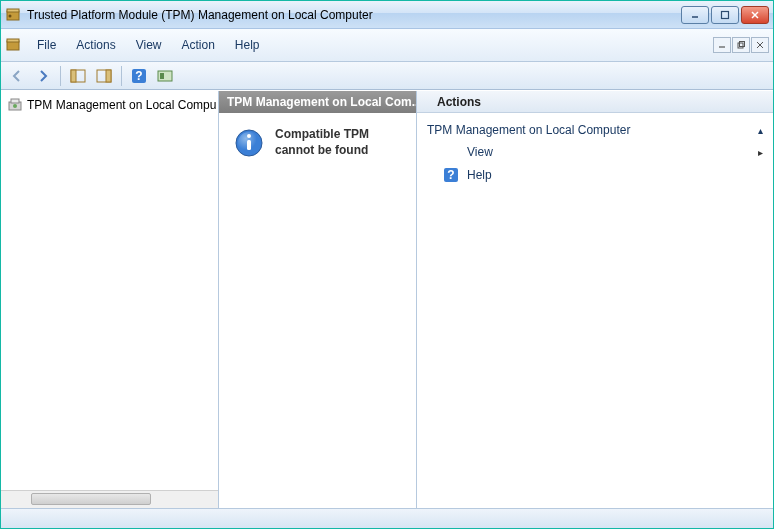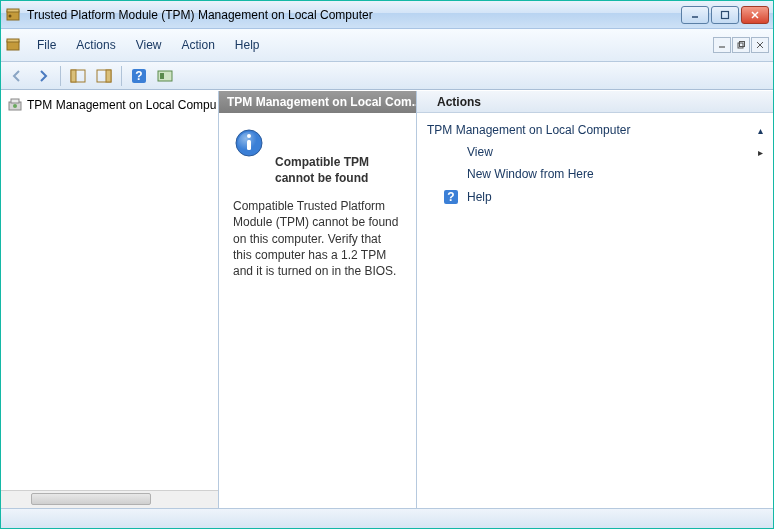--- a/index.html
+++ b/index.html
@@ -34,21 +34,21 @@
   .tree-item { display:flex; align-items:center; padding:2px 4px; white-space:nowrap; overflow:hidden; cursor:pointer; }
   .tree-item .icon { width:16px; height:16px; margin-right:4px; flex-shrink:0; }
   .tree-scroll { height:18px; background:#f0f0f0; border-top:1px solid #d0d0d0; position:relative; }
   .tree-thumb { position:absolute; left:30px; top:2px; width:120px; height:12px; background:linear-gradient(to bottom,#e8e8e8,#cfcfcf); border:1px solid #b0b0b0; border-radius:2px; }
   
   .center-pane { width: 198px; background:#fff; border-right:1px solid #b6c9de; display:flex; flex-direction:column; }
   .center-header { height:22px; background: linear-gradient(to bottom,#9a9a9a,#7d7d7d); color:#fff; display:flex; align-items:center; padding:0 8px; font-weight:bold; white-space:nowrap; overflow:hidden; }
   .center-body { padding: 14px 14px; color:#333; }
   .info-row { display:flex; align-items:flex-start; gap:10px; margin-bottom:12px; }
   .info-icon { width:32px; height:32px; flex-shrink:0; }
-  .info-title { font-weight:bold; line-height:1.3;margin-top:28px; }
+  .info-title { font-weight:bold; line-height:1.3; }
   .info-text { line-height:1.35; }
   
   .actions-pane { flex:1; background:#fff; display:flex; flex-direction:column; }
   .actions-header { height:22px; background: linear-gradient(to bottom,#f2f6fb,#dfe9f4); border-bottom:1px solid #c2d1e2; display:flex; align-items:center; padding:0 20px; font-weight:bold; color:#222; }
   .actions-body { padding:6px 4px; }
   .action-group-title { padding:4px 6px; display:flex; align-items:center; color:#1b3a63; cursor:pointer; }
   .action-group-title .arrow { margin-left:auto; font-size:10px; }
   .action-item { padding:4px 6px 4px 22px; display:flex; align-items:center; gap:8px; cursor:pointer; color:#1b3a63; }
   .action-item .arrow { margin-left:auto; font-size:10px; color:#333; }
   .action-item .a-icon { width:16px; height:16px; flex-shrink:0; display:flex; align-items:center; justify-content:center; }
@@ -195,37 +195,33 @@
                     <stop offset="0" stop-color="#8eb9ea"></stop>
                     <stop offset="1" stop-color="#3b7fd6"></stop>
                   </radialGradient>
                 </defs>
                 <circle cx="16" cy="9" r="2" fill="#fff"></circle>
                 <rect x="14" y="13" width="4" height="10" rx="1.5" fill="#fff"></rect>
               </svg>
           </span>
           <div class="info-title">Compatible TPM cannot be found</div>
         </div>
-        <div class="info-text">Compatible Trusted Platform Module (TPM) cannot be found on this computer. Verify that this computer has a 1.2 TPM and it is turned on in the BIOS.</div>
       </div>
     </div>
 
     <div class="actions-pane">
       <div class="actions-header">Actions</div>
       <div class="actions-body">
         <div class="action-group-title">
           <span>TPM Management on Local Computer</span>
           <span class="arrow">▴</span>
         </div>
         <div class="action-item noicon">
           <span>View</span>
           <span class="arrow">▸</span>
-        </div>
-        <div class="action-item noicon">
-          <span>New Window from Here</span>
         </div>
         <div class="action-item">
           <span class="a-icon">
             <svg viewBox="0 0 16 16">
                 <rect x="1" y="1" width="14" height="14" rx="2" fill="#3b7fd6"></rect>
                 <text x="8" y="12" text-anchor="middle" fill="#fff" font-size="11" font-weight="bold">?</text>
               </svg>
           </span>
           <span>Help</span>
         </div>

